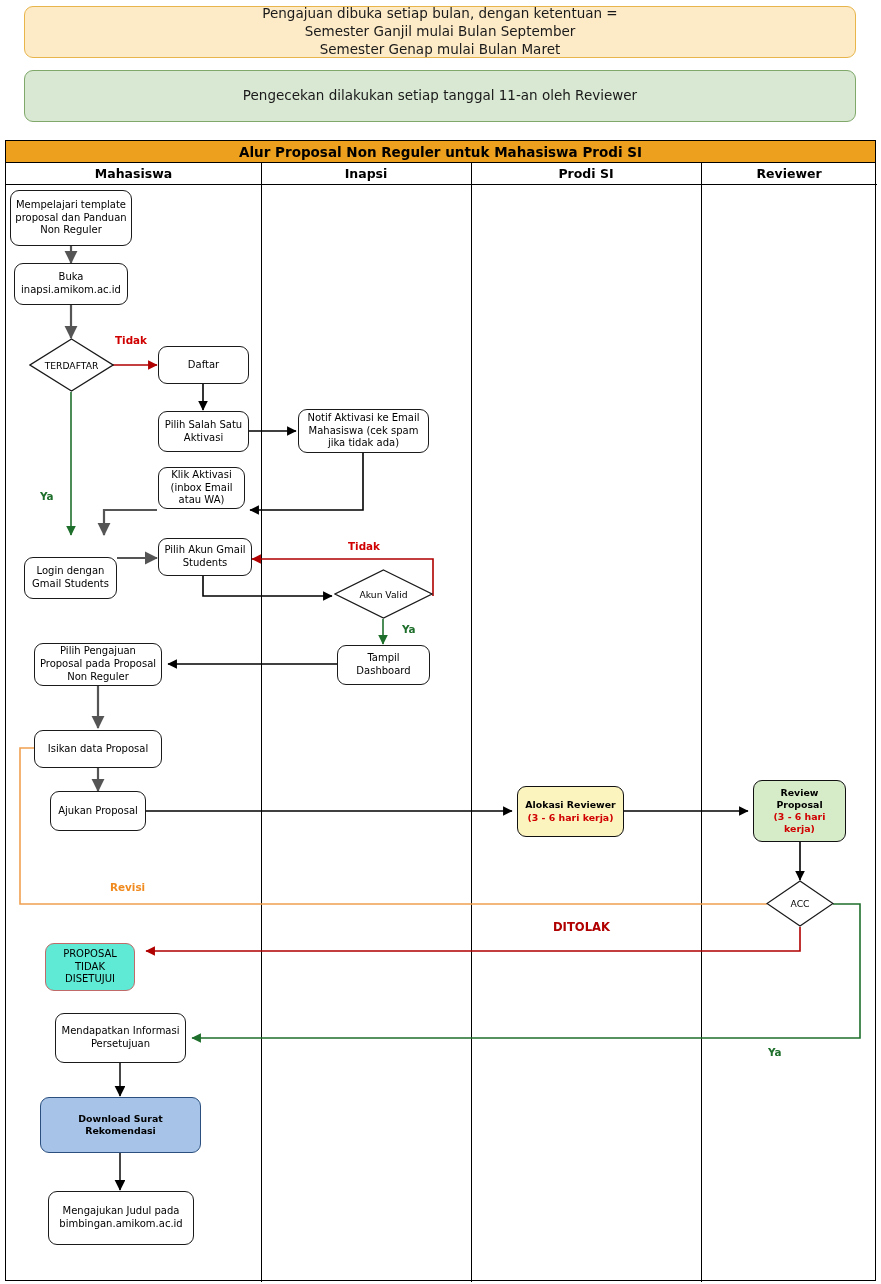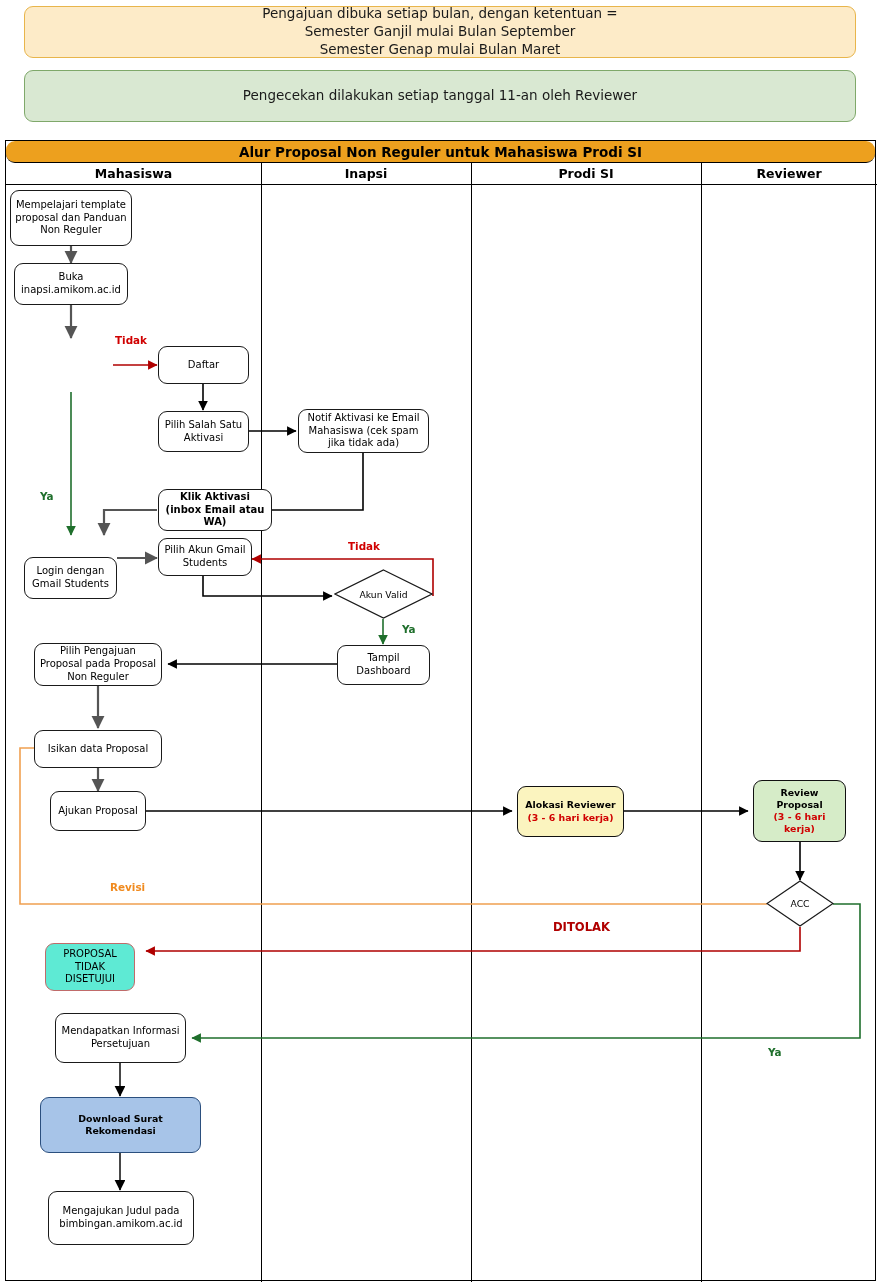--- a/index.html
+++ b/index.html
@@ -64,21 +64,20 @@
     height: 22px;
     background: #eda01e;
     border-bottom: 1.6px solid #000;
     box-sizing: border-box;
     display: flex;
     align-items: center;
     justify-content: center;
     font-weight: bold;
     font-size: 13.5px;
     color: #000;
-    border-radius: 9px;
   }
   .lane-head {
     position: absolute;
     top: 22px;
     height: 22px;
     box-sizing: border-box;
     border-bottom: 1.6px solid #000;
     display: flex;
     align-items: center;
     justify-content: center;
@@ -248,20 +247,26 @@
 
     <path d="M120,1062 L120,1096" stroke="#333333" stroke-width="1.8" fill="none" marker-end="url(#ah-black)"></path>
 
     <path d="M120,1152 L120,1190" stroke="#333333" stroke-width="1.8" fill="none" marker-end="url(#ah-black)"></path>
   </svg>
 
   <div class="node" style="left:10px; top:190px; width:122px; height:56px;">Mempelajari template proposal dan Panduan Non Reguler</div>
 
   <div class="node" style="left:14px; top:263px; width:114px; height:42px;">Buka inapsi.amikom.ac.id</div>
 
+  <div class="diamond-wrap" style="left:29px; top:338px; width:85px; height:54px;">
+    <svg class="dia" viewBox="0 0 85 54" xmlns="http://www.w3.org/2000/svg">
+      <polygon points="42.5,1 84,27 42.5,53 1,27" fill="#ffffff" stroke="#1a1a1a" stroke-width="1.3"></polygon>
+    </svg>
+    <div class="dlabel">TERDAFTAR</div>
+  </div>
 
   <div class="node" style="left:24px; top:537px; width:93px; height:42px;margin-top:20px;">Login dengan Gmail Students</div>
 
   <div class="node" style="left:34px; top:643px; width:128px; height:43px;">Pilih Pengajuan Proposal pada Proposal Non Reguler</div>
 
   <div class="node" style="left:34px; top:730px; width:128px; height:38px;">Isikan data Proposal</div>
 
   <div class="node" style="left:50px; top:791px; width:96px; height:40px;">Ajukan Proposal</div>
 
   <div class="node pink" style="left:45px; top:927px; width:90px; height:48px;">PROPOSAL TIDAK DISETUJUI</div>
@@ -271,21 +276,21 @@
   <div class="node blue bold" style="left:40px; top:1097px; width:161px; height:56px;">Download Surat Rekomendasi</div>
 
   <div class="node" style="left:48px; top:1191px; width:146px; height:54px;">Mengajukan Judul pada bimbingan.amikom.ac.id</div>
 
   <div class="node" style="left:158px; top:346px; width:91px; height:38px;">Daftar</div>
 
   <div class="node" style="left:158px; top:411px; width:91px; height:41px;">Pilih Salah Satu Aktivasi</div>
 
   <div class="node" style="left:298px; top:409px; width:131px; height:44px;">Notif Aktivasi ke Email Mahasiswa (cek spam jika tidak ada)</div>
 
-  <div class="node" style="left:158px; top:489px; width:114px; height:42px;font-weight:bold;">Klik Aktivasi (inbox Email atau WA)</div>
+  <div class="node" style="left:158px; top:467px; width:87px; height:42px;">Klik Aktivasi (inbox Email atau WA)</div>
 
   <div class="node" style="left:158px; top:538px; width:94px; height:38px;">Pilih Akun Gmail Students</div>
 
   <div class="diamond-wrap" style="left:334px; top:569px; width:99px; height:50px;">
     <svg class="dia" viewBox="0 0 99 50" xmlns="http://www.w3.org/2000/svg">
       <polygon points="49.5,1 98,25 49.5,49 1,25" fill="#ffffff" stroke="#1a1a1a" stroke-width="1.3"></polygon>
     </svg>
     <div class="dlabel">Akun Valid</div>
   </div>
 

